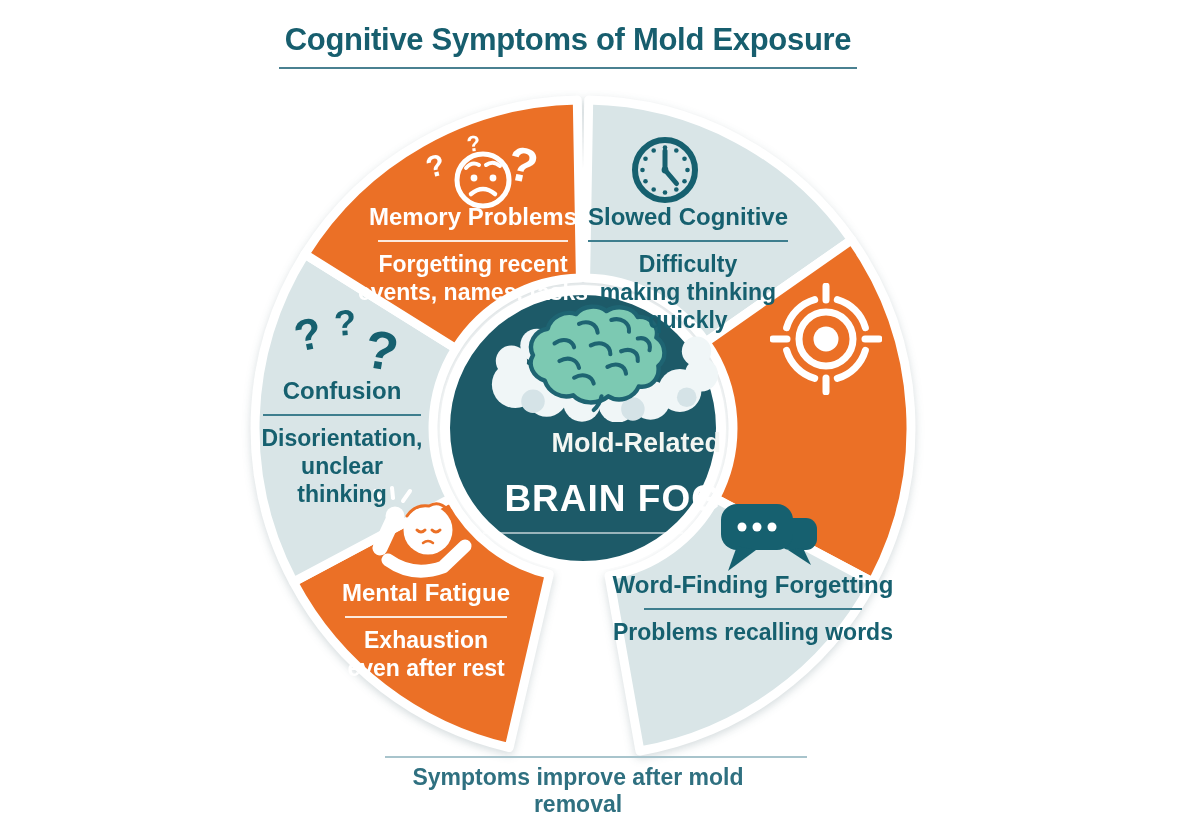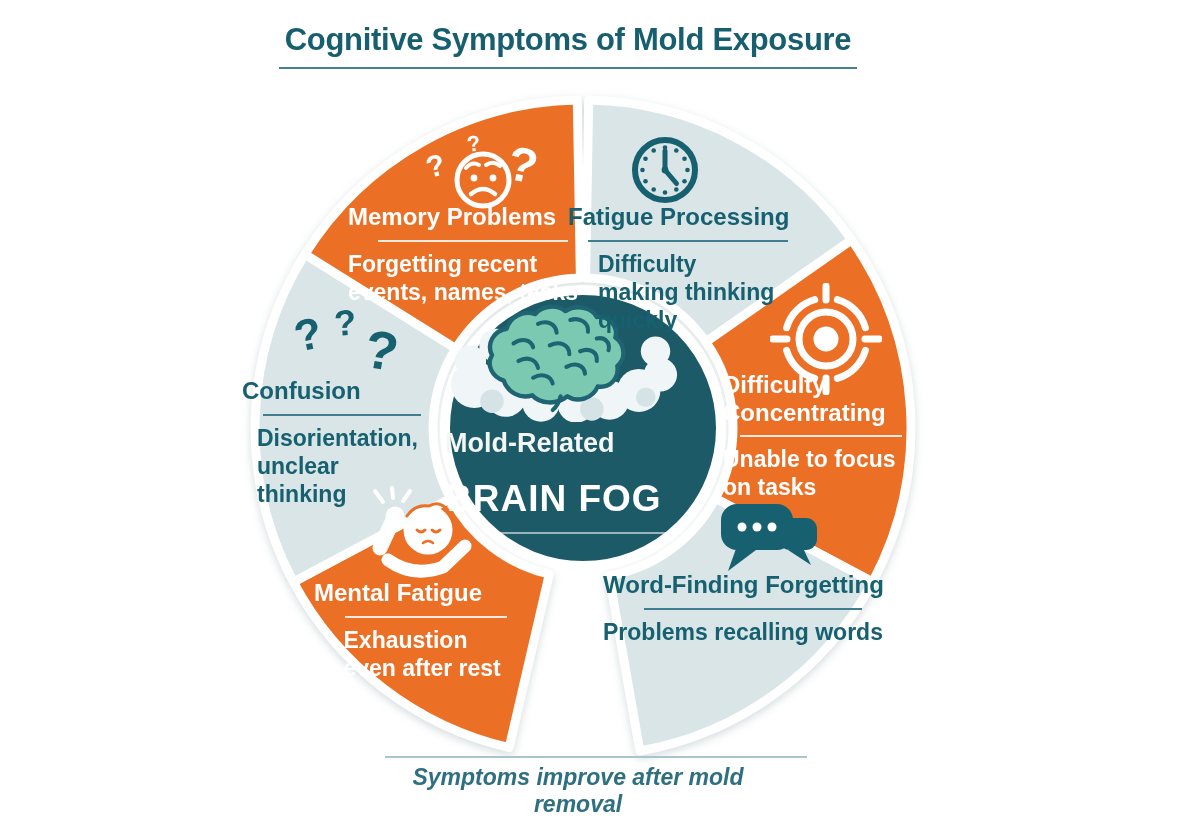--- a/index.html
+++ b/index.html
@@ -9,37 +9,37 @@
   }
   .abs{position:absolute;}
   
   .page-title-wrap{left:268px;top:22px;width:600px;text-align:center;}
   .page-title{font-size:31px;font-weight:bold;color:#175E6E;letter-spacing:-0.3px;}
   .page-title-rule{width:578px;height:2px;background:#4A8191;margin:9px auto 0 auto;}
   
   svg.wheel{left:0;top:0;}
   .wheel-shadow{filter:drop-shadow(0 3px 4px rgba(20,60,70,0.18));}
   
-  .seg-block{line-height:1.15;}
+  .seg-block{text-align:center;line-height:1.15;}
   .seg-title{font-size:24px;font-weight:bold;}
   .seg-line{height:2px;margin:9px auto 8px auto;}
   .seg-desc{font-size:23px;font-weight:600;line-height:1.22;}
   .on-orange .seg-title,.on-orange .seg-desc{color:#FFFFFF;}
   .on-orange .seg-line{background:rgba(255,255,255,0.85);}
   .on-light .seg-title,.on-light .seg-desc{color:#16606F;}
   .on-light .seg-line{background:#3E7E8E;}
   
-  .center-wrap{left:445px;top:290px;width:276px;height:276px;text-align:left;}
+  .center-wrap{left:445px;top:290px;width:276px;height:276px;text-align:right;}
   .center-line1{font-size:27px;font-weight:bold;color:#F3F6F2;margin-top:2px;}
   .center-line2{font-size:37px;font-weight:bold;color:#FFFFFF;letter-spacing:1px;margin-top:19px;}
   .center-rule{width:200px;height:2px;background:rgba(255,255,255,0.55);margin:12px auto 0 auto;}
   
   .footer-rule{left:385px;top:756px;width:422px;height:2px;background:#A8C4CC;}
   .footer-text{left:373px;top:764px;width:410px;text-align:center;
-    font-size:23px;font-style:italic;font-weight:600;color:#2F7080;}
+    font-size:23px;font-weight:600;color:#2F7080;}
 </style>
 </head>
 <body>
 
 <div class="stage">
 
   <div class="abs page-title-wrap">
     <div class="page-title">Cognitive Symptoms of Mold Exposure</div>
     <div class="page-title-rule"></div>
   </div>
@@ -190,30 +190,25 @@
     <text x="72" y="70" font-size="54" font-weight="bold" fill="#16606F" transform="rotate(10 72 70)">?</text>
   </svg>
 
   <div class="abs seg-block on-orange" style="left:348px;top:203px;width:250px">
     <div class="seg-title">Memory Problems</div>
     <div class="seg-line" style="width:190px"></div>
     <div class="seg-desc">Forgetting recent events, names, tasks</div>
   </div>
 
   <div class="abs seg-block on-light" style="left:568px;top:203px;width:240px">
-    <div class="seg-title">Fatigue Processing</div>
+    <div class="seg-title">Slowed Cognitive</div>
     <div class="seg-line" style="width:200px"></div>
     <div class="seg-desc" style="max-width:180px;margin-left:auto;margin-right:auto">Difficulty making thinking quickly</div>
   </div>
 
-  <div class="abs seg-block on-orange" style="left:723px;top:371px;width:196px">
-    <div class="seg-title">Difficulty Concentrating</div>
-    <div class="seg-line" style="width:162px"></div>
-    <div class="seg-desc">Unable to focus on tasks</div>
-  </div>
 
   <div class="abs seg-block on-light" style="left:603px;top:571px;width:300px">
     <div class="seg-title">Word-Finding Forgetting</div>
     <div class="seg-line" style="width:218px"></div>
     <div class="seg-desc">Problems recalling words</div>
   </div>
 
   <div class="abs seg-block on-light" style="left:242px;top:377px;width:200px">
     <div class="seg-title">Confusion</div>
     <div class="seg-line" style="width:158px"></div>

